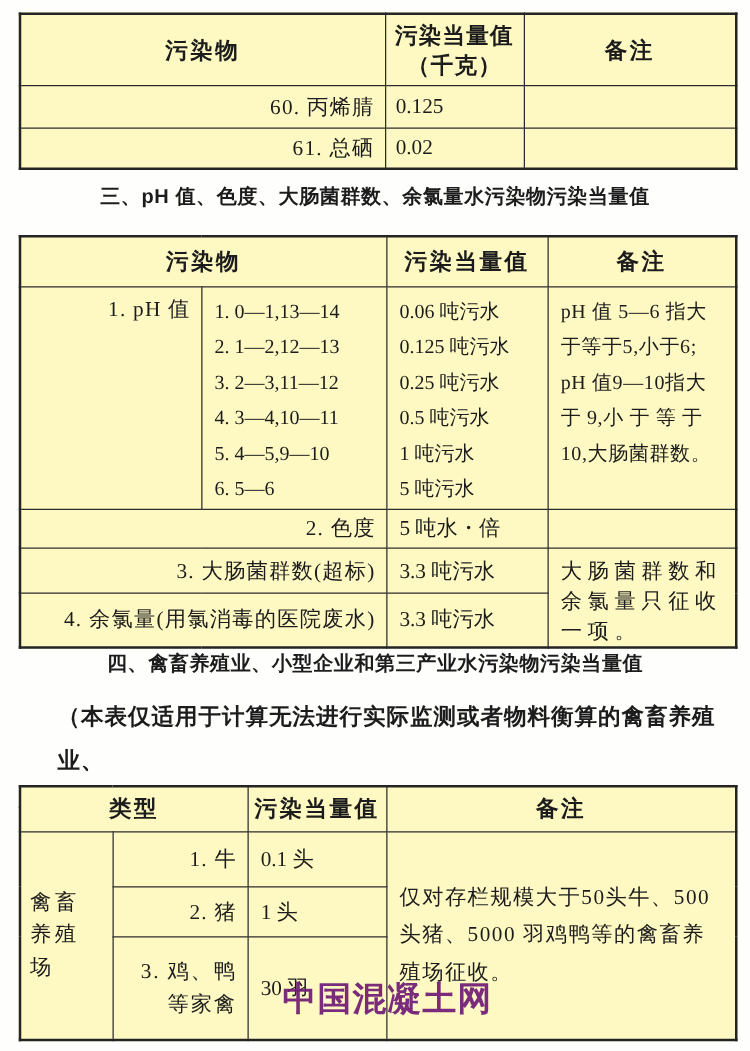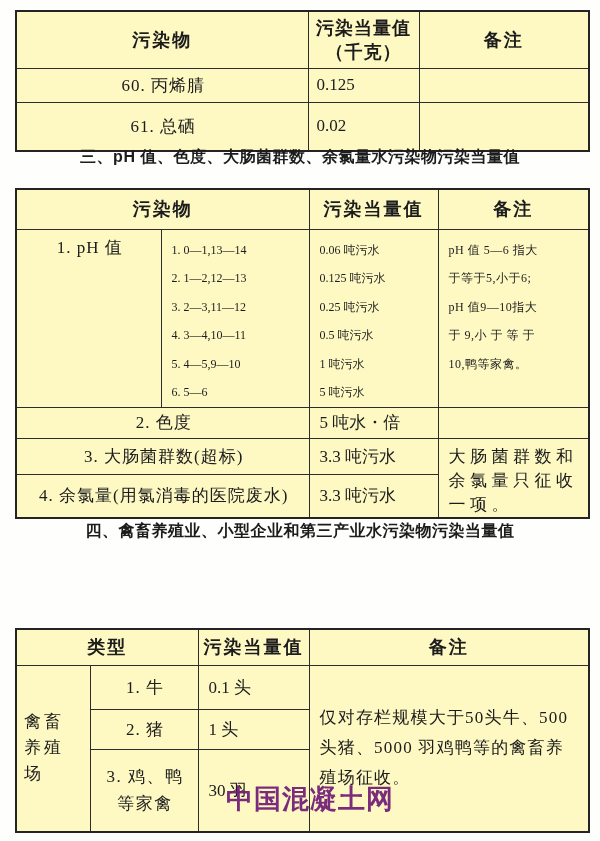--- a/index.html
+++ b/index.html
@@ -11,26 +11,26 @@
   table{border-collapse:collapse; position:absolute; table-layout:fixed; background:#fef9c3;}
   th,td{border:1.6px solid #2c2c2c; padding:0 8px; font-size:17px; overflow:hidden;}
   table{border:2.4px solid #242424;}
   th{
     font-family:"Liberation Sans","DejaVu Sans",sans-serif;
     font-weight:bold; font-size:18px; letter-spacing:2px; text-align:center; padding:0 4px;
   }
   .t1{left:15px; top:10px; width:573px;}
   .t2{left:15px; top:188px; width:573px;}
   .t3{left:15px; top:628px; width:573px;}
-  .name-cell{text-align:center; padding-left:10px; letter-spacing:1px;}
+  .name-cell{text-align:right; padding-left:10px; letter-spacing:1px;}
   .val-center{text-align:left;}
   .val-left{text-align:left; padding-left:10px;}
   .hdr2line{line-height:24px; letter-spacing:1px;}
   .vtop{vertical-align:top; padding-top:6px;}
-  .lh28{line-height:28.5px; font-size:12px;margin-top:44px;}
+  .lh28{line-height:28.5px; font-size:16px;margin-top:44px;}
   .note-ph{letter-spacing:0.5px;}
   .note-merged div{line-height:24px; letter-spacing:4.5px; white-space:nowrap;}
   .note-merged{padding-left:10px;}
   .group-label{letter-spacing:3px; line-height:26px; padding-left:7px; text-align:left;margin-top:24px;}
   .t3 .note-cell div{line-height:30px; letter-spacing:1.2px; white-space:nowrap;}
   .t3 .note-cell{padding-left:10px;}
   .heading{
     position:absolute; left:0; width:600px; text-align:center;
     font-family:"Liberation Sans","DejaVu Sans",sans-serif;
     font-weight:bold; font-size:16px; letter-spacing:0.5px;
@@ -67,21 +67,21 @@
         <div>污染当量值</div>
         <div>（千克）</div>
       </th>
       <th>备注</th>
     </tr>
     <tr style="height:34px">
       <td class="name-cell">60. 丙烯腈</td>
       <td class="val-center">0.125</td>
       <td></td>
     </tr>
-    <tr style="height:49px">
+    <tr style="height:33px">
       <td class="name-cell">61. 总硒</td>
       <td class="val-center">0.02</td>
       <td></td>
     </tr>
   </tbody>
     </table>
 
   <div class="heading h-three">三、pH 值、色度、大肠菌群数、余氯量水污染物污染当量值</div>
 
   <table class="t2">
@@ -113,21 +113,21 @@
         <div>0.25 吨污水</div>
         <div>0.5 吨污水</div>
         <div>1 吨污水</div>
         <div>5 吨污水</div>
       </td>
       <td class="vtop lh28 val-left note-ph">
         <div>pH 值 5—6 指大</div>
         <div>于等于5,小于6;</div>
         <div>pH 值9—10指大</div>
         <div>于 9,小 于 等 于</div>
-        <div>10,鸭等家禽。</div>
+        <div>10,大肠菌群数。</div>
       </td>
     </tr>
     <tr style="height:31px">
       <td colspan="2" class="name-cell">2. 色度</td>
       <td class="val-left">5 吨水・倍</td>
       <td></td>
     </tr>
     <tr style="height:32px">
       <td colspan="2" class="name-cell">3. 大肠菌群数(超标)</td>
       <td class="val-left">3.3 吨污水</td>
@@ -138,20 +138,24 @@
       </td>
     </tr>
     <tr style="height:37px">
       <td colspan="2" class="name-cell">4. 余氯量(用氯消毒的医院废水)</td>
       <td class="val-left">3.3 吨污水</td>
     </tr>
   </tbody>
     </table>
 
   <div class="heading h-four">四、禽畜养殖业、小型企业和第三产业水污染物污染当量值</div>
+  <div class="intro">
+    <div class="line1">（本表仅适用于计算无法进行实际监测或者物料衡算的禽畜养殖业、</div>
+    <div>小型企业和第三产业等小型排污者的水污染物污染当量数）</div>
+  </div>
 
   <table class="t3">
     <colgroup>
         <col style="width:74px">
         <col style="width:108px">
         <col style="width:111px">
         <col style="width:280px">
       </colgroup>
     <tbody>
         <tr style="height:36px">

